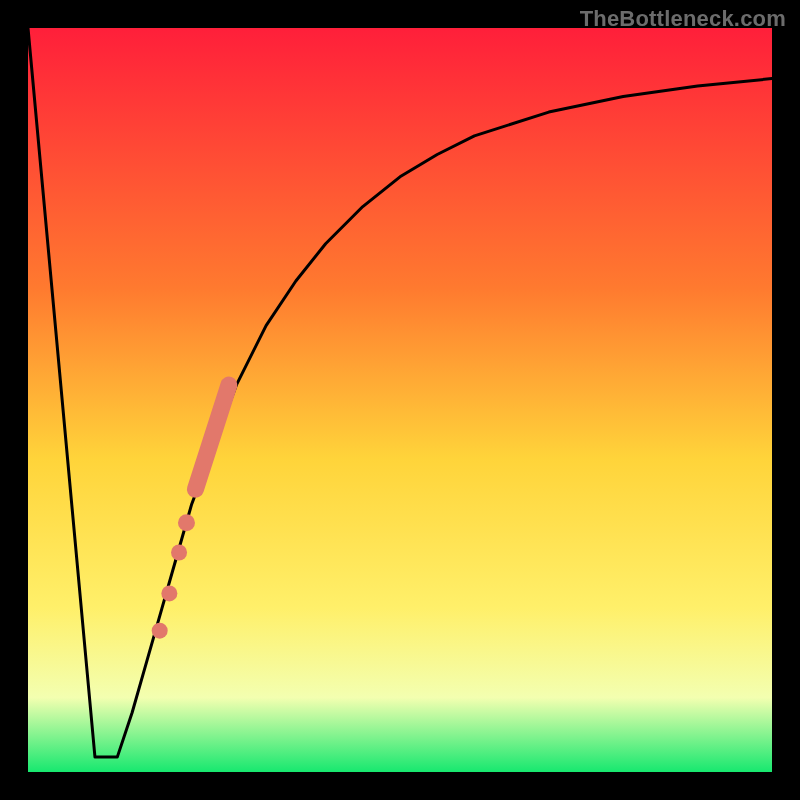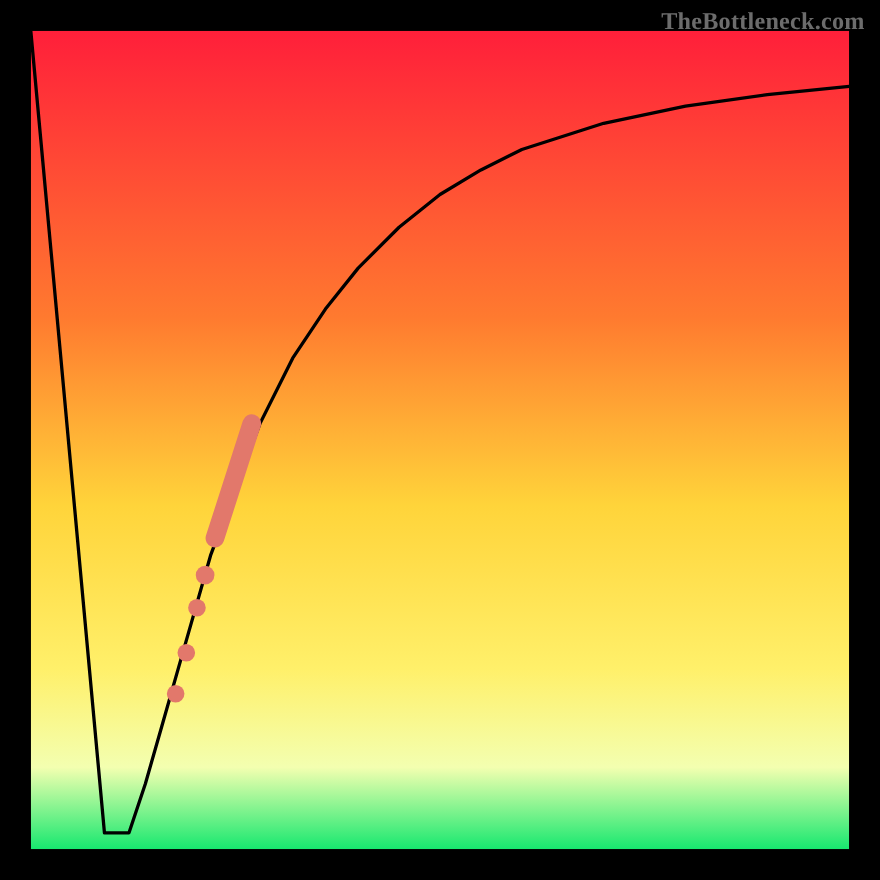--- a/index.html
+++ b/index.html
@@ -7,21 +7,21 @@
   .frame {
     position: relative;
     width: 800px;
     height: 800px;
     background: #000;
   }
   .watermark {
     position: absolute;
     top: 6px;
     right: 14px;
-    font-family: Liberation Serif, serif;
+    font-family: Liberation Sans, sans-serif;
     font-size: 22px;
     font-weight: 600;
     color: #6c6c6c;
     letter-spacing: 0.2px;
     z-index: 50;
   }
   .plot {
     position: absolute;
     left: 28px;
     top: 28px;

